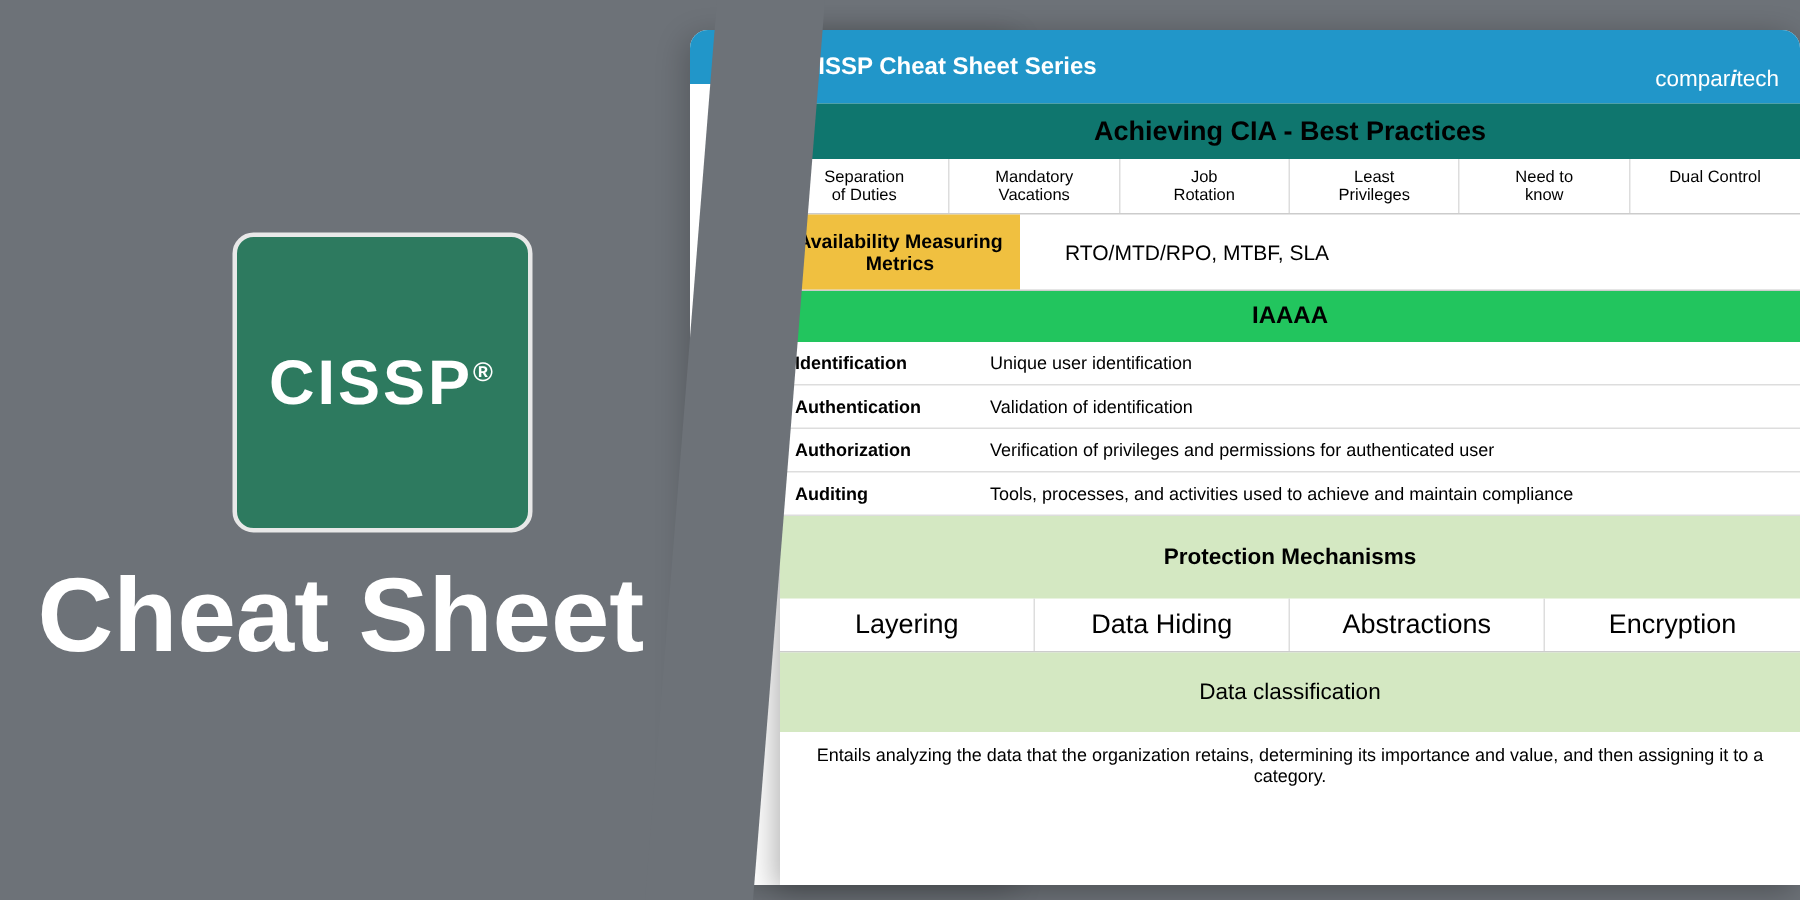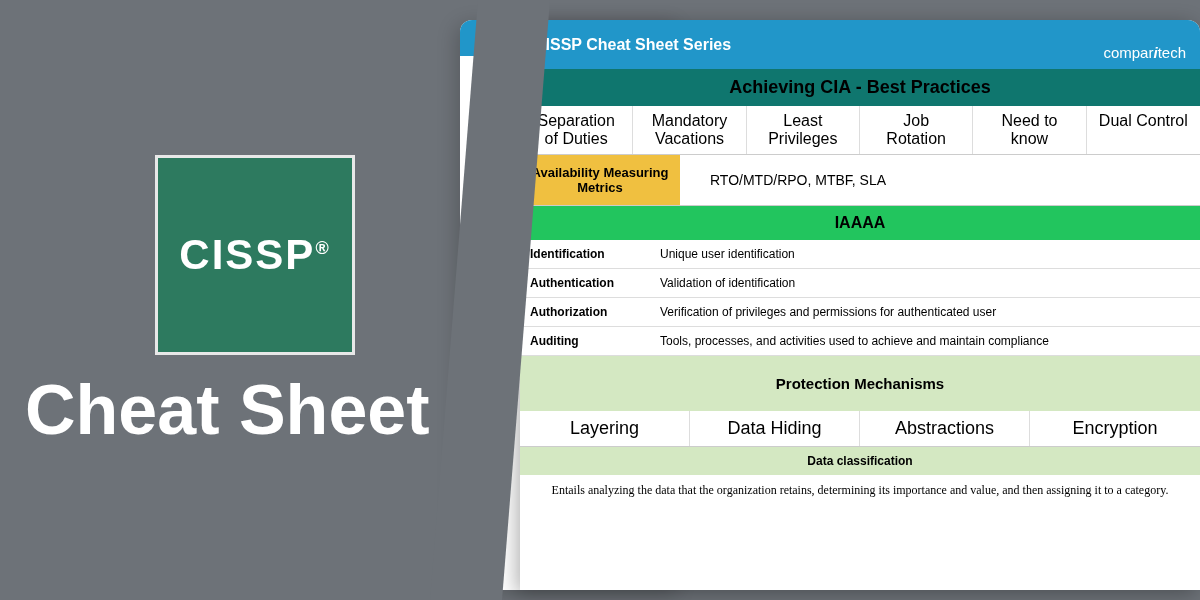--- a/index.html
+++ b/index.html
@@ -34,21 +34,21 @@
     }
 
     .cissp-logo-box {
       width: 200px;
       height: 200px;
       background: #2d7a5f;
       border: 3px solid #e8e8e8;
       display: flex;
       align-items: center;
       justify-content: center;
-      border-radius: 0;
+      border-radius: 14px;
     }
 
     .cissp-logo-text {
       color: white;
       font-size: 42px;
       font-weight: bold;
       letter-spacing: 2px;
     }
 
     .cissp-logo-text sup {
@@ -129,21 +129,21 @@
     
     .best-practices-row {
       display: grid;
       grid-template-columns: repeat(6, 1fr);
       border-bottom: 1px solid #ccc;
     }
 
     .bp-cell {
       padding: 6px 4px;
       text-align: center;
-      font-size: 16px;
+      font-size: 11px;
       border-right: 1px solid #ddd;
       font-weight: 500;
     }
 
     .bp-cell:last-child { border-right: none; }
 
     
     .availability-row {
       display: grid;
       grid-template-columns: 160px 1fr;
@@ -215,31 +215,30 @@
       font-size: 18px;
       border-right: 1px solid #ddd;
     }
 
     .prot-cell:last-child { border-right: none; }
 
     
     .data-class-header {
       background: #d4e8c2;
       text-align: center;
-      padding: 7px;
-      font-size: 12px;
-      font-weight: bold;
+      padding: 18px;
+      font-size: 15px;
+      font-weight: normal;
     }
 
     .data-class-text {
       padding: 8px 12px;
       font-size: 12px;
       text-align: center;
       font-weight: 500;
-      font-family: Liberation Serif, serif;
     }
 
     
     .sheet-left-partial {
       position: absolute;
       left: 460px;
       top: 20px;
       width: 220px;
       height: 570px;
       background: white;
@@ -339,22 +338,22 @@
     <span class="comparitech-logo">
       compar<span>i</span>tech
     </span>
   </div>
 
   <div class="cia-section">Achieving CIA - Best Practices</div>
 
   <div class="best-practices-row">
     <div class="bp-cell">Separation<br>of Duties</div>
     <div class="bp-cell">Mandatory<br>Vacations</div>
+    <div class="bp-cell">Job<br>Rotation</div>
     <div class="bp-cell">Least<br>Privileges</div>
-    <div class="bp-cell">Job<br>Rotation</div>
     <div class="bp-cell">Need to<br>know</div>
     <div class="bp-cell">Dual Control</div>
   </div>
 
   <div class="availability-row">
     <div class="availability-label">Availability Measuring Metrics</div>
     <div class="availability-value">RTO/MTD/RPO, MTBF, SLA</div>
   </div>
 
   <div class="iaaaa-header">IAAAA</div>

